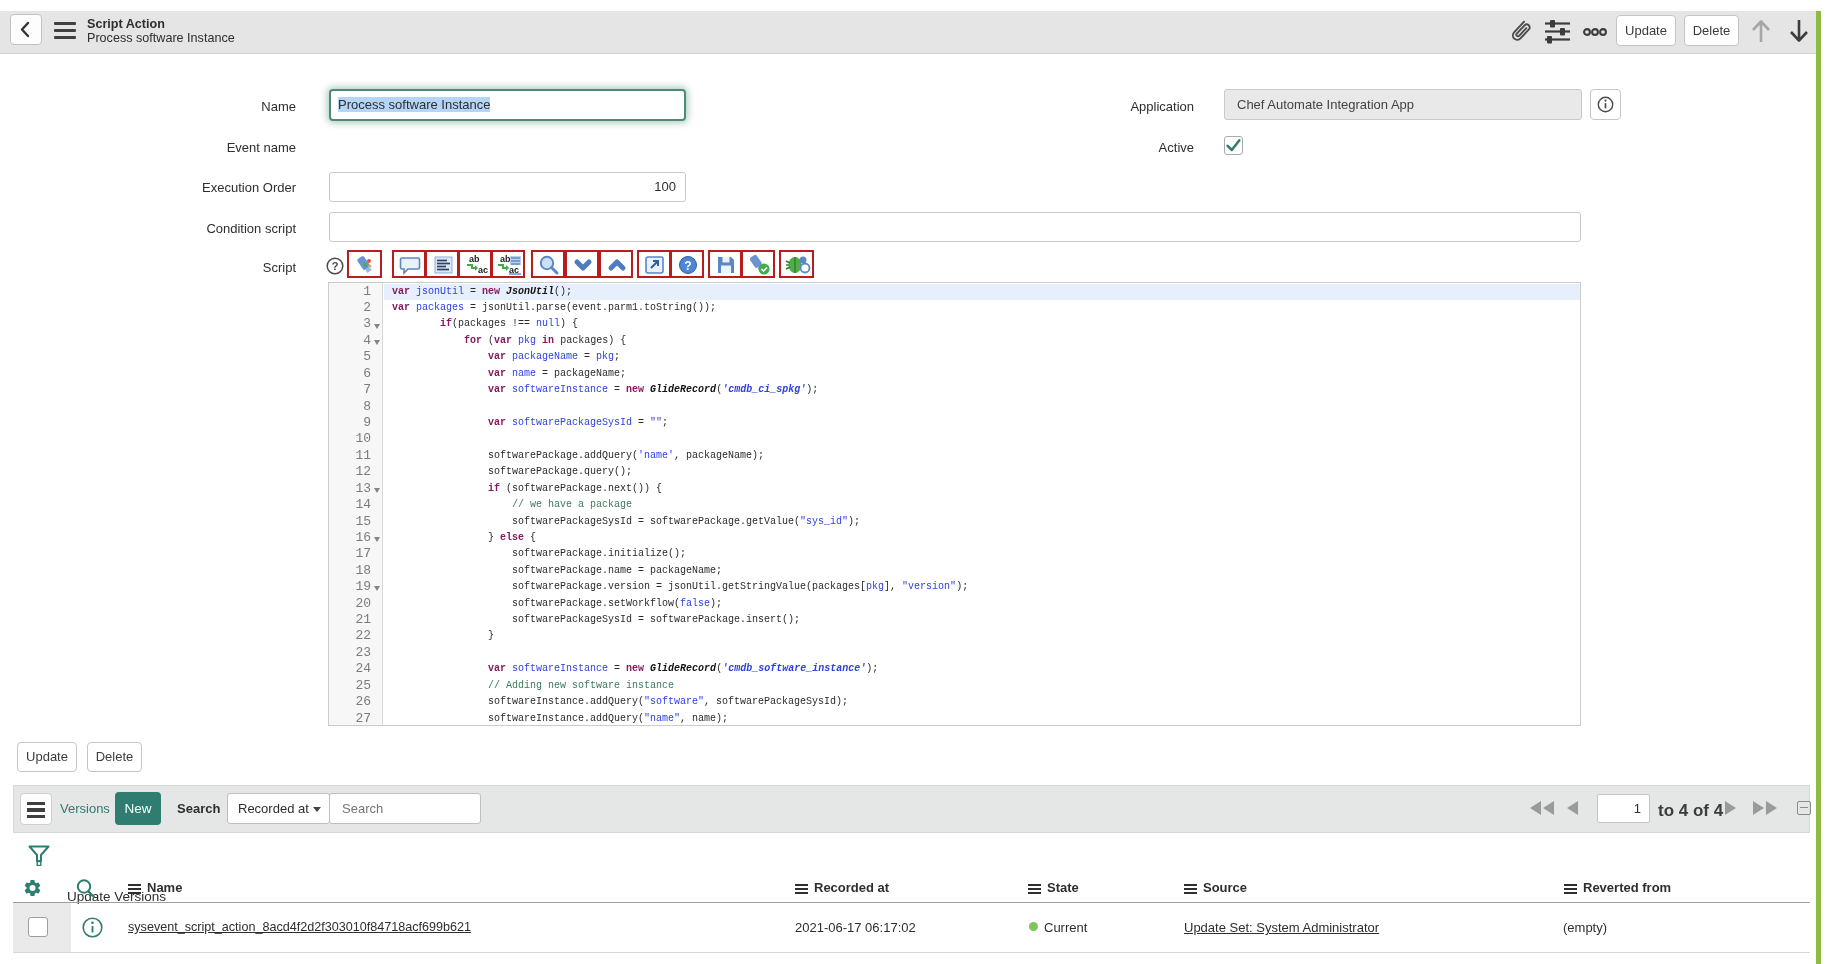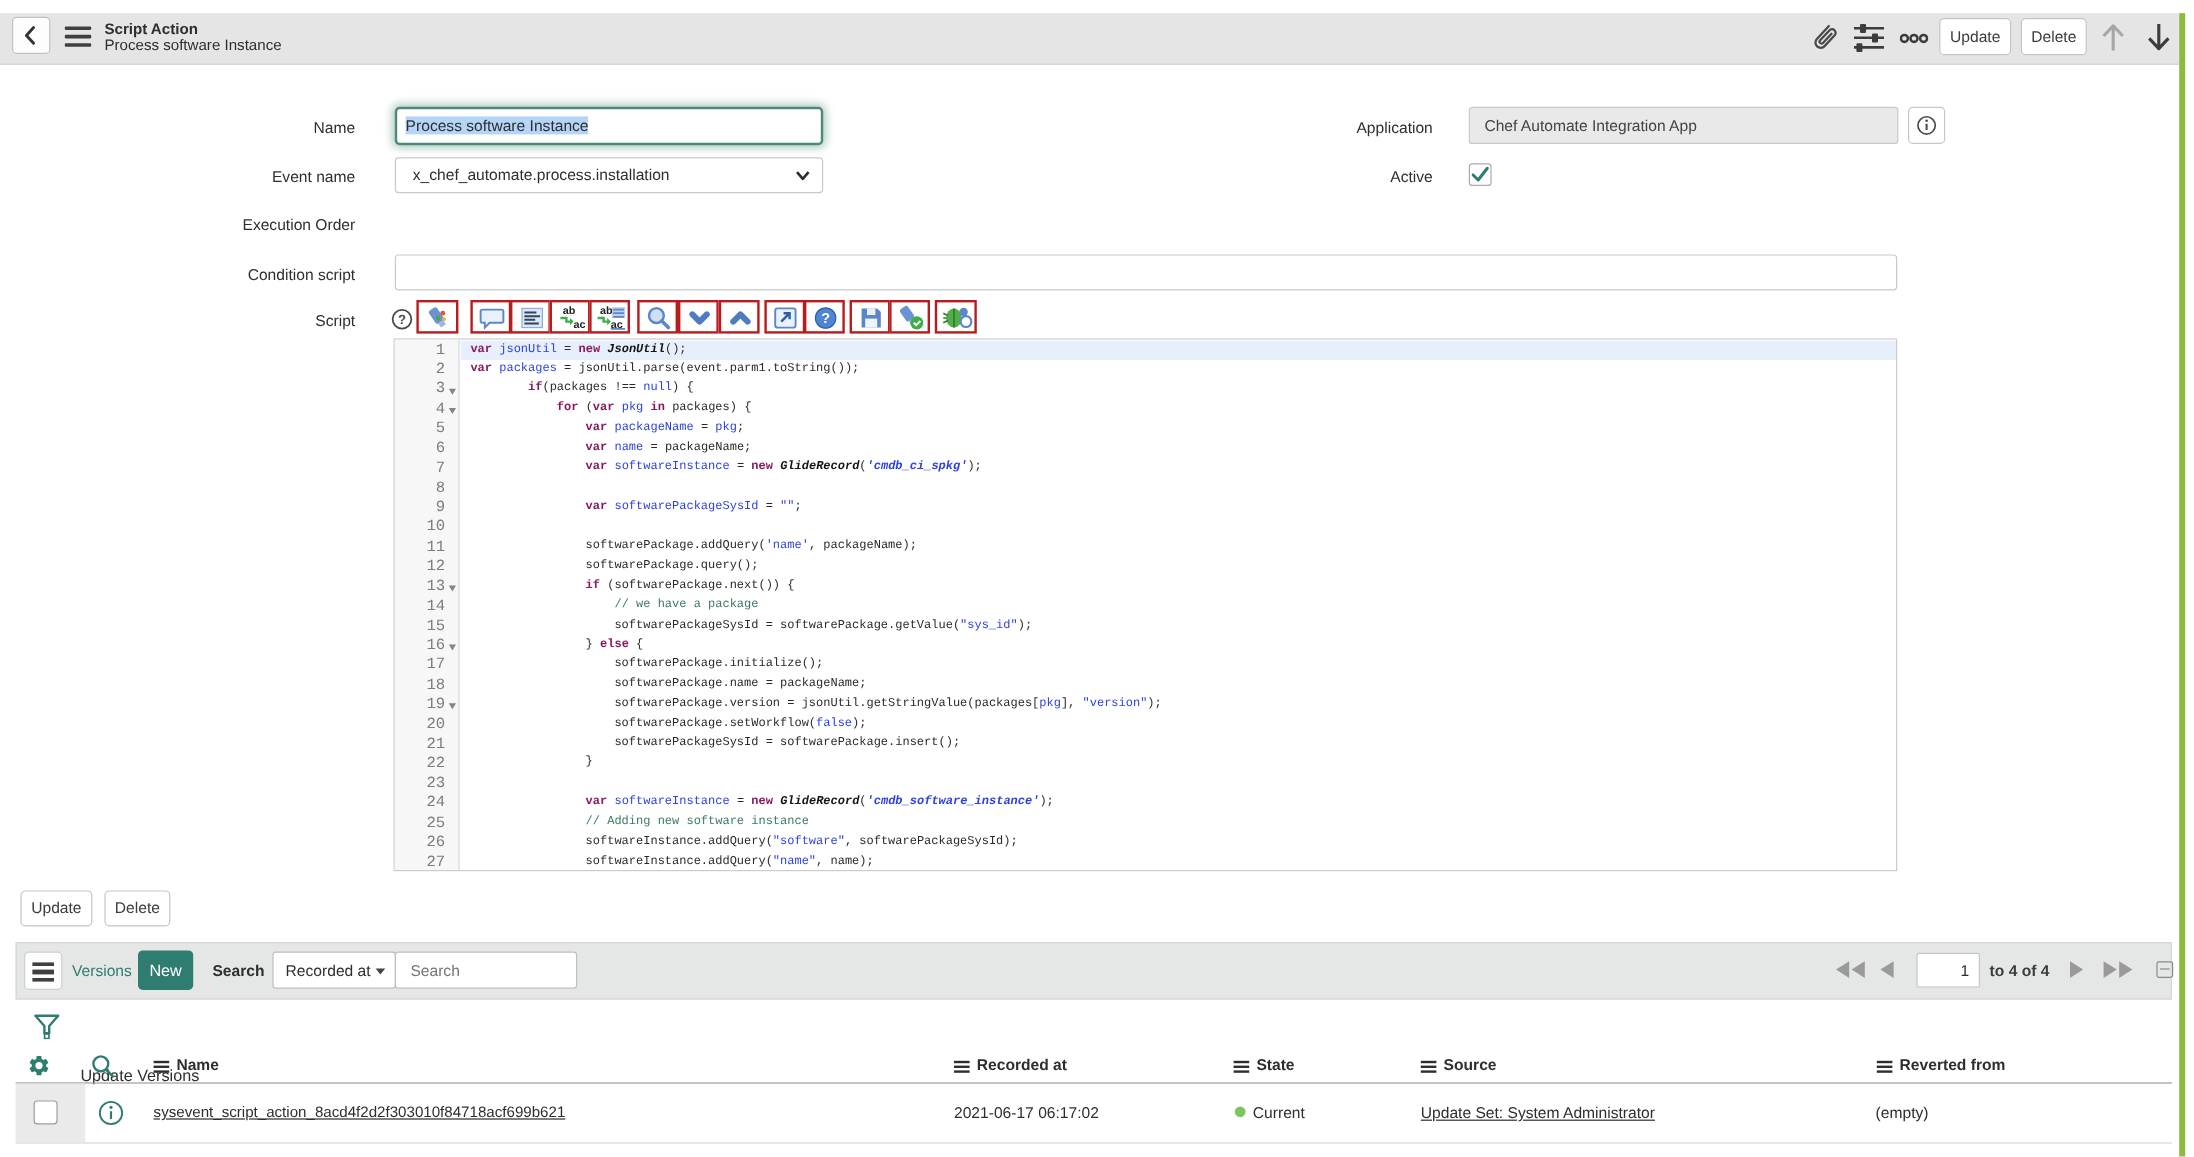--- a/index.html
+++ b/index.html
@@ -86,32 +86,28 @@
 <div class="abs" style="left:1224px;top:89px;width:358px;height:31px;background:#e9e9e9;border:1px solid #c9c9c9;border-radius:3px;font-size:13px;color:#434343;line-height:29px;padding-left:12px;">Chef Automate Integration App</div>
 
 <div class="abs" style="left:1590px;top:89px;width:31px;height:31px;background:#fff;border:1px solid #c6c6c6;border-radius:4px;">
 <svg width="29" height="29" viewBox="0 0 29 29">
         <circle cx="14.5" cy="14.5" r="7.2" fill="none" stroke="#4a4a4a" stroke-width="1.4"></circle>
         <line x1="14.5" y1="13.2" x2="14.5" y2="18.3" stroke="#4a4a4a" stroke-width="1.7"></line>
         <circle cx="14.5" cy="10.6" r="1.1" fill="#4a4a4a"></circle>
       </svg>
 </div>
 
-<div class="inp" style="left:329px;top:131px;width:357px;height:30px;font-size:13px;color:#2e2e2e;line-height:28px;padding-left:14px;">x_chef_automate.process.installation
-<svg class="abs" style="right:10px;top:10px;" width="12" height="9" viewBox="0 0 12 9">
-        <polyline points="1.2,1.5 6,7 10.8,1.5" fill="none" stroke="#2e2e2e" stroke-width="2.2" stroke-linejoin="round"></polyline>
-      </svg>
-</div>
 
 <div class="abs" style="left:1224px;top:136px;width:19px;height:19px;background:#fff;border:1px solid #ababab;border-radius:3px;">
 <svg width="17" height="17" viewBox="0 0 17 17">
         <polyline points="2.6,8.8 6.8,13 14.4,3.2" fill="none" stroke="#2e7d70" stroke-width="2.5" stroke-linecap="round" stroke-linejoin="round"></polyline>
       </svg>
 </div>
 
+<div class="inp" style="left:329px;top:171.5px;width:357px;height:30px;font-size:13px;color:#2e2e2e;line-height:28px;text-align:right;padding-right:9px;">100</div>
 
 <div class="inp" style="left:329px;top:212px;width:1252px;height:30px;"></div>
 
 <svg class="abs" style="left:326px;top:257px;" width="18" height="18" viewBox="0 0 18 18">
       <circle cx="9" cy="9" r="7.8" fill="none" stroke="#4a4a4a" stroke-width="1.5"></circle>
       <text x="9" y="13" text-anchor="middle" font-size="11" font-weight="bold" fill="#4a4a4a" font-family="Liberation Sans">?</text>
     </svg>
 
 <div class="tbtn" style="left:347px;top:250px;width:35px;height:28px;">
 <svg width="33" height="26" viewBox="0 0 33 26">
@@ -298,21 +294,21 @@
 </div>
 <div class="abs" style="left:329px;top:793px;width:152px;height:31px;background:#fff;border:1px solid #bfbfbf;border-radius:3px;font-size:13px;color:#757575;line-height:29px;padding-left:12px;">Search</div>
 
 <svg class="abs" style="left:1529px;top:800px;" width="26" height="16" viewBox="0 0 26 16">
       <path d="M12 1 L1 8 L12 15 z M25 1 L14 8 L25 15 z" fill="#9a9a9a"></path>
     </svg>
 <svg class="abs" style="left:1566px;top:800px;" width="13" height="16" viewBox="0 0 13 16">
       <path d="M12 1 L1 8 L12 15 z" fill="#9a9a9a"></path>
     </svg>
 <div class="abs" style="left:1597px;top:794px;width:53px;height:29px;background:#fff;border:1px solid #c5c5c5;border-radius:2px;font-size:13px;color:#2e2e2e;line-height:27px;text-align:right;padding-right:8px;">1</div>
-<div class="abs" style="left:1658px;top:801px;font-size:13px;font-weight:bold;color:#3c3c3c;">to 4 of 4</div>
+<div class="abs" style="left:1658px;top:801px;font-size:17px;font-weight:bold;color:#3c3c3c;">to 4 of 4</div>
 <svg class="abs" style="left:1724px;top:800px;" width="13" height="16" viewBox="0 0 13 16">
       <path d="M1 1 L12 8 L1 15 z" fill="#9a9a9a"></path>
     </svg>
 <svg class="abs" style="left:1752px;top:800px;" width="26" height="16" viewBox="0 0 26 16">
       <path d="M1 1 L12 8 L1 15 z M14 1 L25 8 L14 15 z" fill="#9a9a9a"></path>
     </svg>
 <div class="abs" style="left:1797px;top:801px;width:14px;height:14px;border:1.5px solid #8a8a8a;border-radius:2px;">
       <div style="margin:4.5px 2px 0;height:1.8px;background:#8a8a8a;"></div>
     </div>
 

